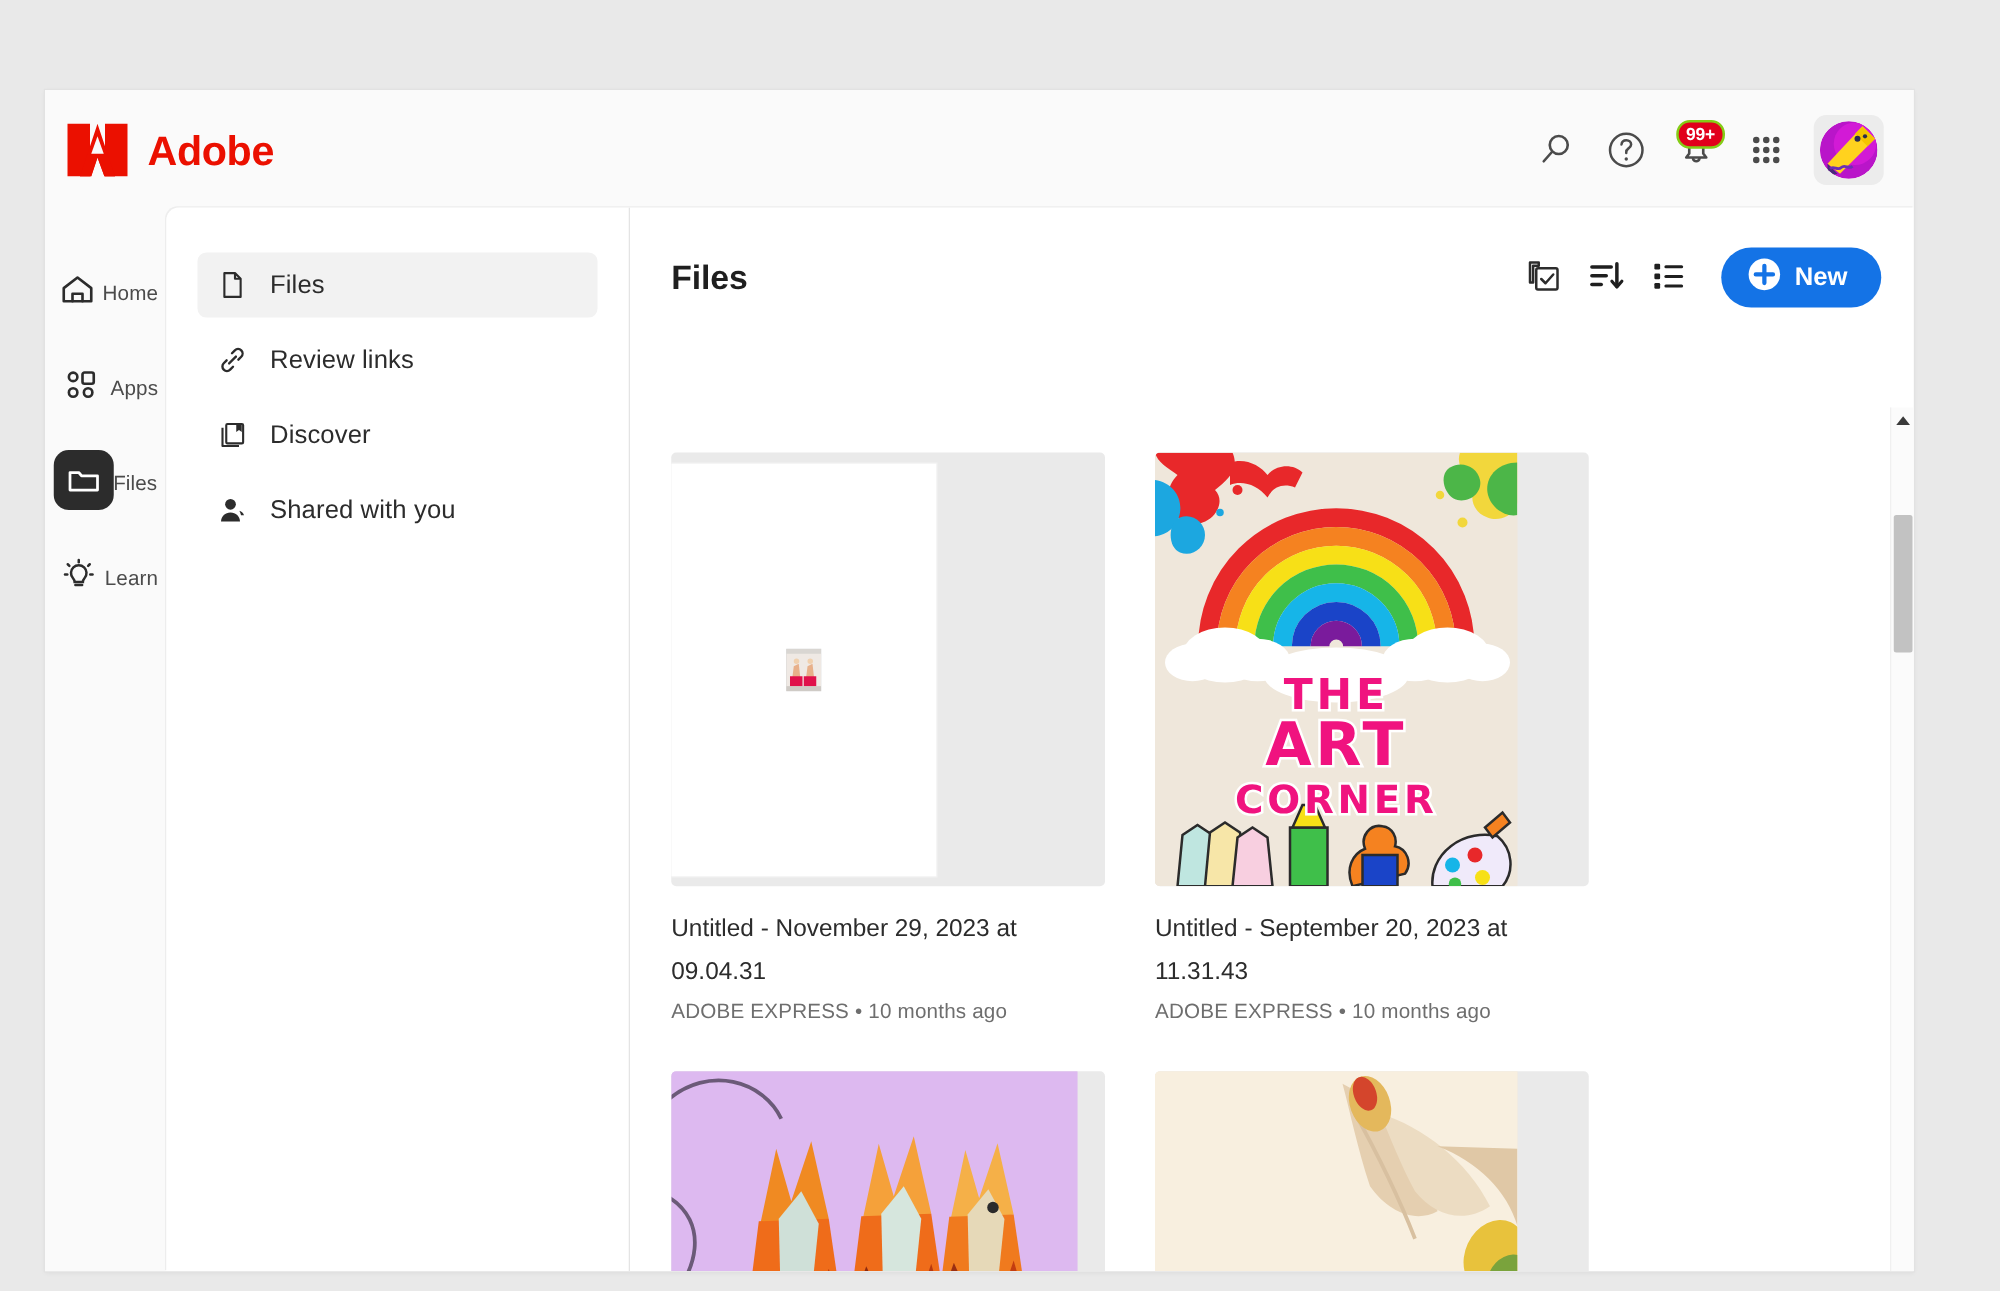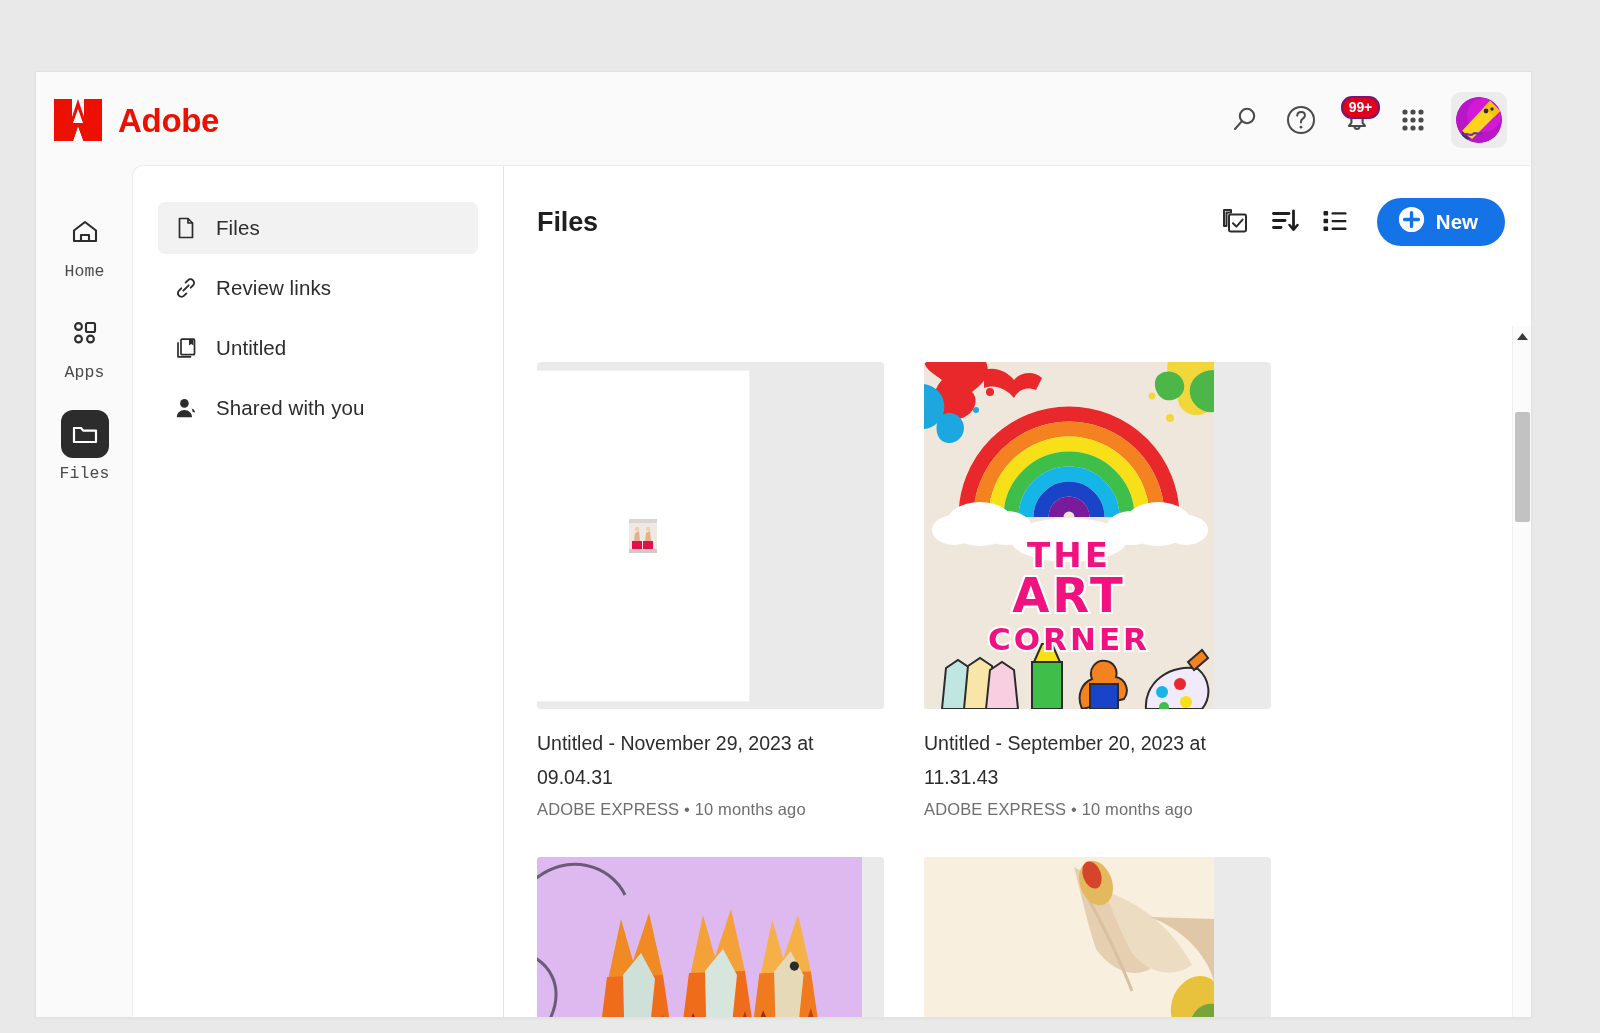--- a/index.html
+++ b/index.html
@@ -47,21 +47,21 @@
     border: none; background: transparent; cursor: pointer;
     position: relative; border-radius: 6px;
   }
   .hdr-btn svg { display: block; }
   #notif-badge {
     position: absolute; top: 2px; right: 3px;
     background: #e1001b; color: #fff;
     font-size: 14px; font-weight: bold;
     border-radius: 11px; padding: 2px 6px 3px;
     line-height: 1; letter-spacing: -.2px;
-    border: 2px solid #701a75;
+    border: 2px solid #84cc16;
   }
   #avatar-btn {
     width: 56px; height: 56px; margin-left: 8px;
     border-radius: 10px; background: #ececec;
     display: flex; align-items: center; justify-content: center;
     border: none; cursor: pointer; padding: 0;
   }
   #avatar {
     width: 46px; height: 46px; border-radius: 50%;
     overflow: hidden; display: block;
@@ -76,22 +76,22 @@
 
   
   #rail {
     width: 97px; flex: 0 0 97px;
     background: #fafafa;
     padding-top: 42px;
     display: flex; flex-direction: column; align-items: center;
   }
   .rail-item {
     width: 84px; padding: 0 0 28px;
-    display: flex; flex-direction: column; align-items: center;
-    cursor: pointer; border: none; background: transparent; font-family: Liberation Mono, monospace;
+    display: flex; flex-direction: row; align-items: center;
+    cursor: pointer; border: none; background: transparent;
   }
   .rail-icon {
     width: 48px; height: 48px; border-radius: 12px;
     display: flex; align-items: center; justify-content: center;
     color: #2c2c2c;
   }
   .rail-item.active .rail-icon { background: #2c2c2c; color: #fff; }
   .rail-label {
     margin-top: 6px; font-size: 16.5px; color: #4b4b4b;
     letter-spacing: .1px;
@@ -356,20 +356,34 @@
 
       <button class="rail-item active">
         <span class="rail-icon">
           <svg width="30" height="30" viewBox="0 0 30 30" fill="none" stroke="currentColor" stroke-width="2.2" stroke-linejoin="round">
             <path d="M4 9h7l2.2 2.6H26V23H4z"></path>
           </svg>
         </span>
         <span class="rail-label">Files</span>
       </button>
 
+      <button class="rail-item">
+        <span class="rail-icon">
+          <svg width="30" height="30" viewBox="0 0 30 30" fill="none" stroke="currentColor" stroke-width="2" stroke-linecap="round">
+            <path d="M10.3 17.4a6.2 6.2 0 1 1 9.4 0c-1 1.2-1.4 1.8-1.4 3.1h-6.6c0-1.3-.4-1.9-1.4-3.1z"></path>
+            <line x1="12.3" y1="23" x2="17.7" y2="23"></line>
+            <line x1="15" y1="3" x2="15" y2="4.8"></line>
+            <line x1="6.2" y1="6.4" x2="7.5" y2="7.7"></line>
+            <line x1="23.8" y1="6.4" x2="22.5" y2="7.7"></line>
+            <line x1="4" y1="14.5" x2="5.8" y2="14.5"></line>
+            <line x1="26" y1="14.5" x2="24.2" y2="14.5"></line>
+          </svg>
+        </span>
+        <span class="rail-label">Learn</span>
+      </button>
 
 
     </nav>
 
     <div id="panel">
 
       <nav id="nav-list">
 
         <button class="nav-item active">
           <span class="nav-icon">
@@ -393,21 +407,21 @@
         </button>
 
         <button class="nav-item">
           <span class="nav-icon">
             <svg width="24" height="24" viewBox="0 0 24 24" fill="none" stroke="currentColor" stroke-width="1.7" stroke-linejoin="round">
               <rect x="7" y="3.2" width="13.5" height="15.5" rx="1"></rect>
               <path d="M4 6.2v14.6h13.2"></path>
               <path d="M15 3.2v6.4l2.2-1.7 2.2 1.7V3.2z" fill="currentColor" stroke="none"></path>
             </svg>
           </span>
-          <span class="nav-label">Untitled</span>
+          <span class="nav-label">Discover</span>
         </button>
 
         <button class="nav-item">
           <span class="nav-icon">
             <svg width="24" height="24" viewBox="0 0 24 24" fill="currentColor">
               <circle cx="10.4" cy="7.4" r="4.3"></circle>
               <path d="M2.8 21.2c0-4.3 3.4-7.3 7.6-7.3s7.6 3 7.6 7.3z"></path>
               <path d="M17.5 12.6c1.9.5 3.3 1.9 3.7 3.6h-2.4c-.2-1.3-.7-2.5-1.3-3.6z"></path>
             </svg>
           </span>

